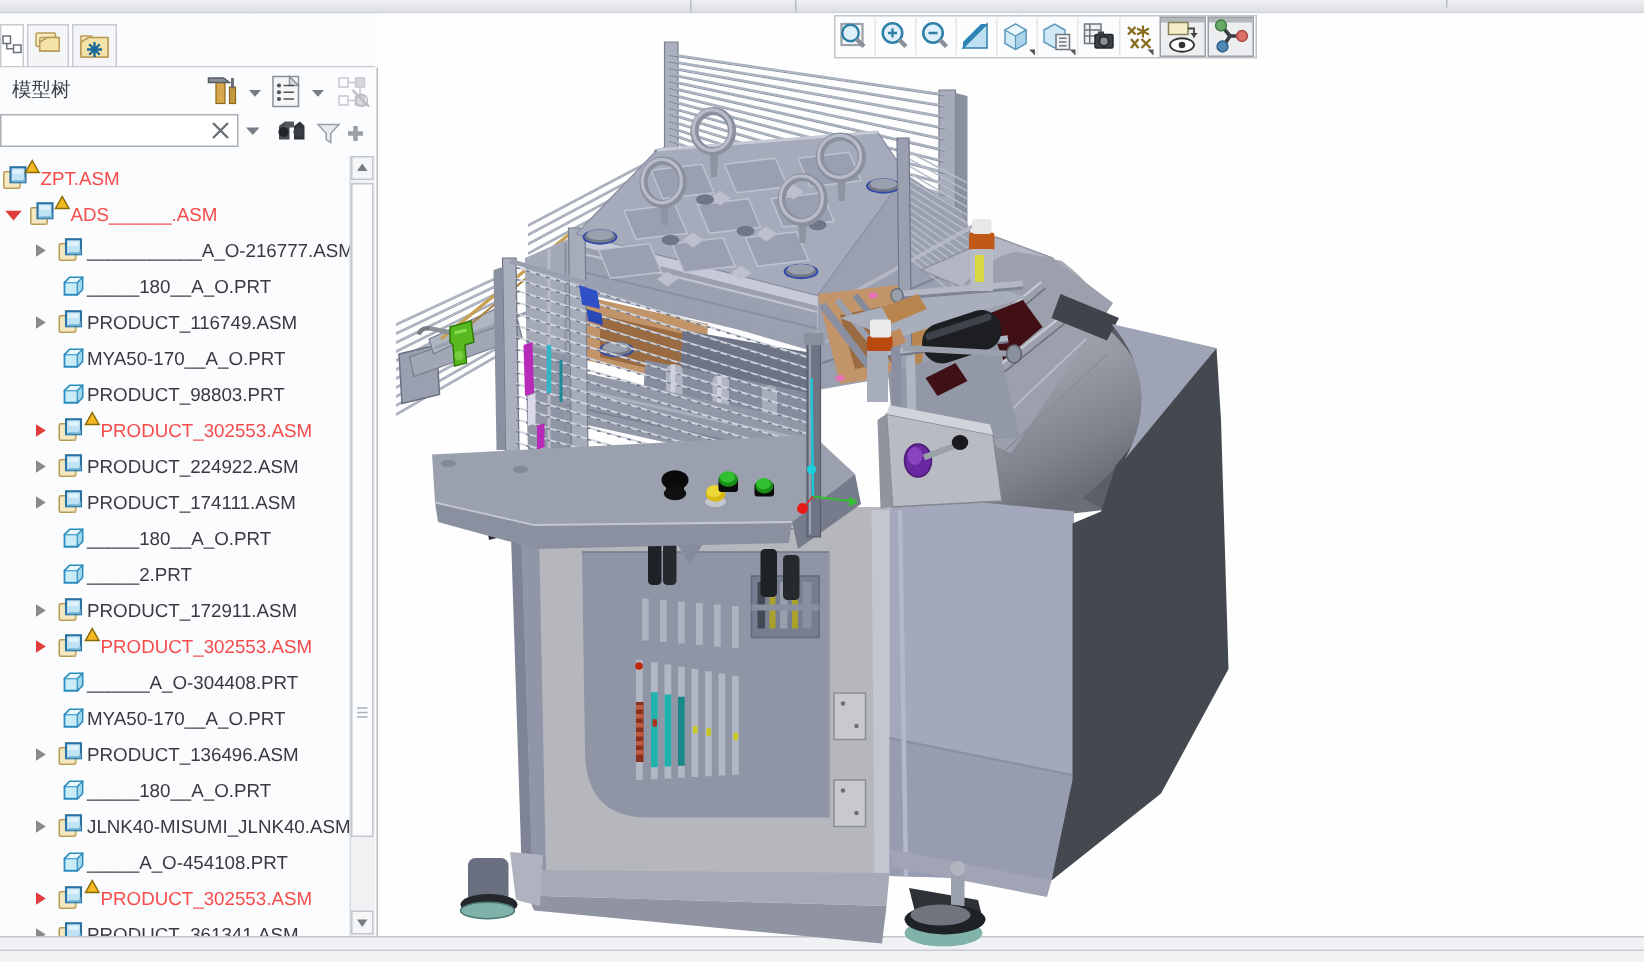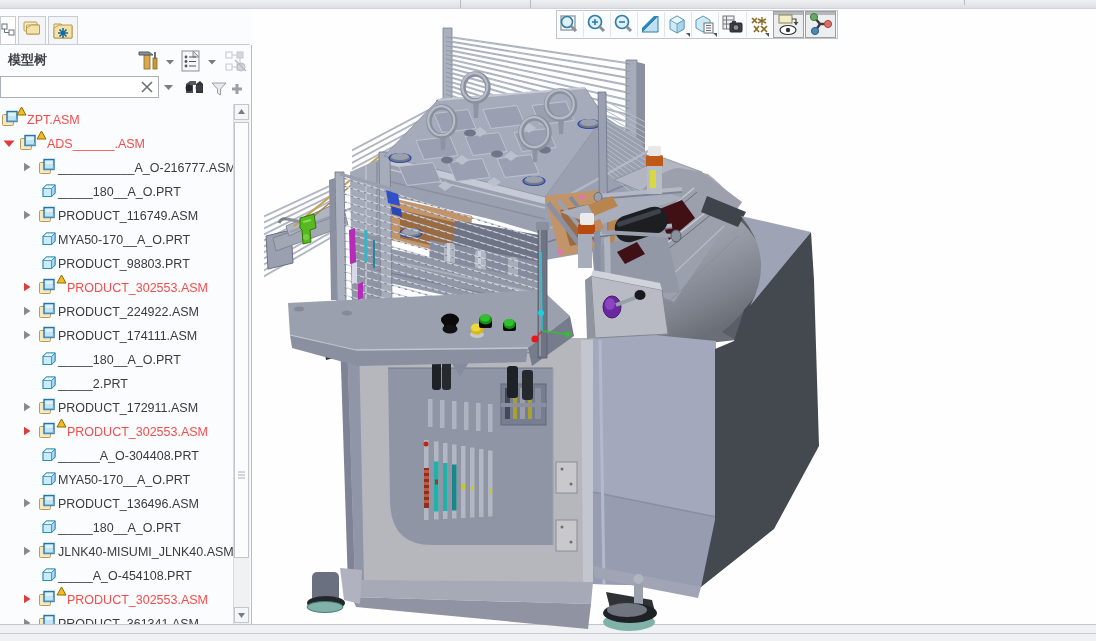--- a/index.html
+++ b/index.html
@@ -128,21 +128,21 @@
   <path d="M2,4 l7,0 l2,2 l9,0 l0,12 l-18,0 z" fill="#f7ecc0" stroke="#b89a55"></path>
   <path d="M2,8 l5,-3 l13,0 l0,13 l-18,0 z" fill="#f3e3a8" stroke="#b89a55"></path>
   <g stroke="#1a6a9a" stroke-width="1.6">
       <path d="M11,8 L11,18 M6,13 L16,13 M7.5,9.5 L14.5,16.5 M14.5,9.5 L7.5,16.5"></path>
     </g>
 </svg>
 
 <div class="abs" style="left:0;top:44px;width:250px;height:1px;background:#c8ccd0;"></div>
 
 <div class="abs" style="left:0;top:45px;width:252px;height:579px;background:#fbfcfd;border-right:1px solid #b8bcc0;"></div>
-<div class="abs" style="left:8px;top:51px;font-size:13px;font-weight:bold;color:#3c4248;">模型树</div>
+<div class="abs" style="left:8px;top:51px;font-size:13px;font-weight:normal;color:#3c4248;">模型树</div>
 <svg class="abs" style="left:138px;top:48px;" width="112" height="26" viewBox="0 0 112 26">
 
   <g>
     <rect x="6" y="7" width="6" height="14" fill="#d8a84c" stroke="#8a6820" stroke-width="0.8"></rect>
     <path d="M1,4 l10,0 l4,3 l-14,0 z" fill="#888f96" stroke="#555c62"></path>
     <rect x="15" y="10" width="4" height="11" fill="#c89a40" stroke="#8a6820" stroke-width="0.8"></rect>
     <rect x="16" y="4" width="2" height="7" fill="#6a7076"></rect>
   </g>
   <polygon points="28,12 36,12 32,16.5" fill="#777d84"></polygon>
   <g>

